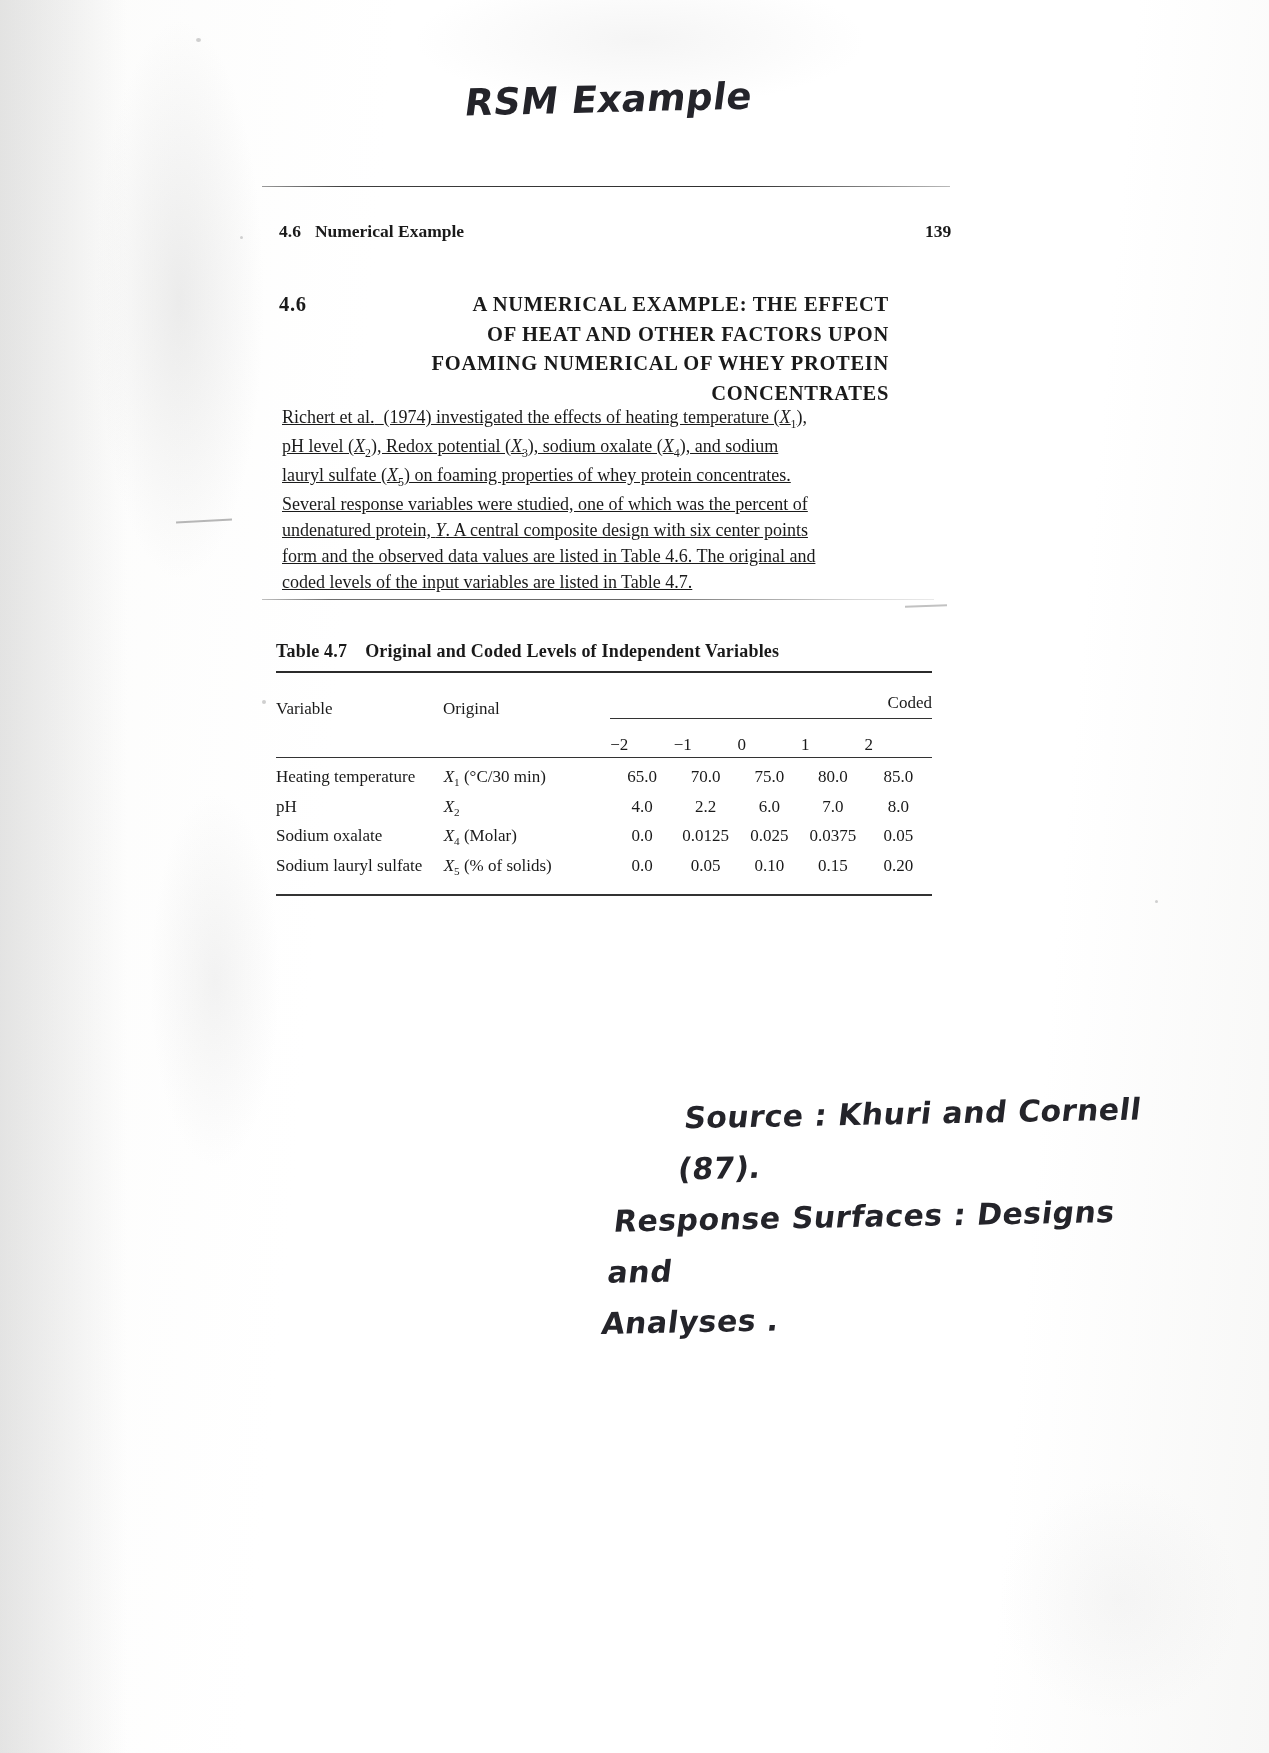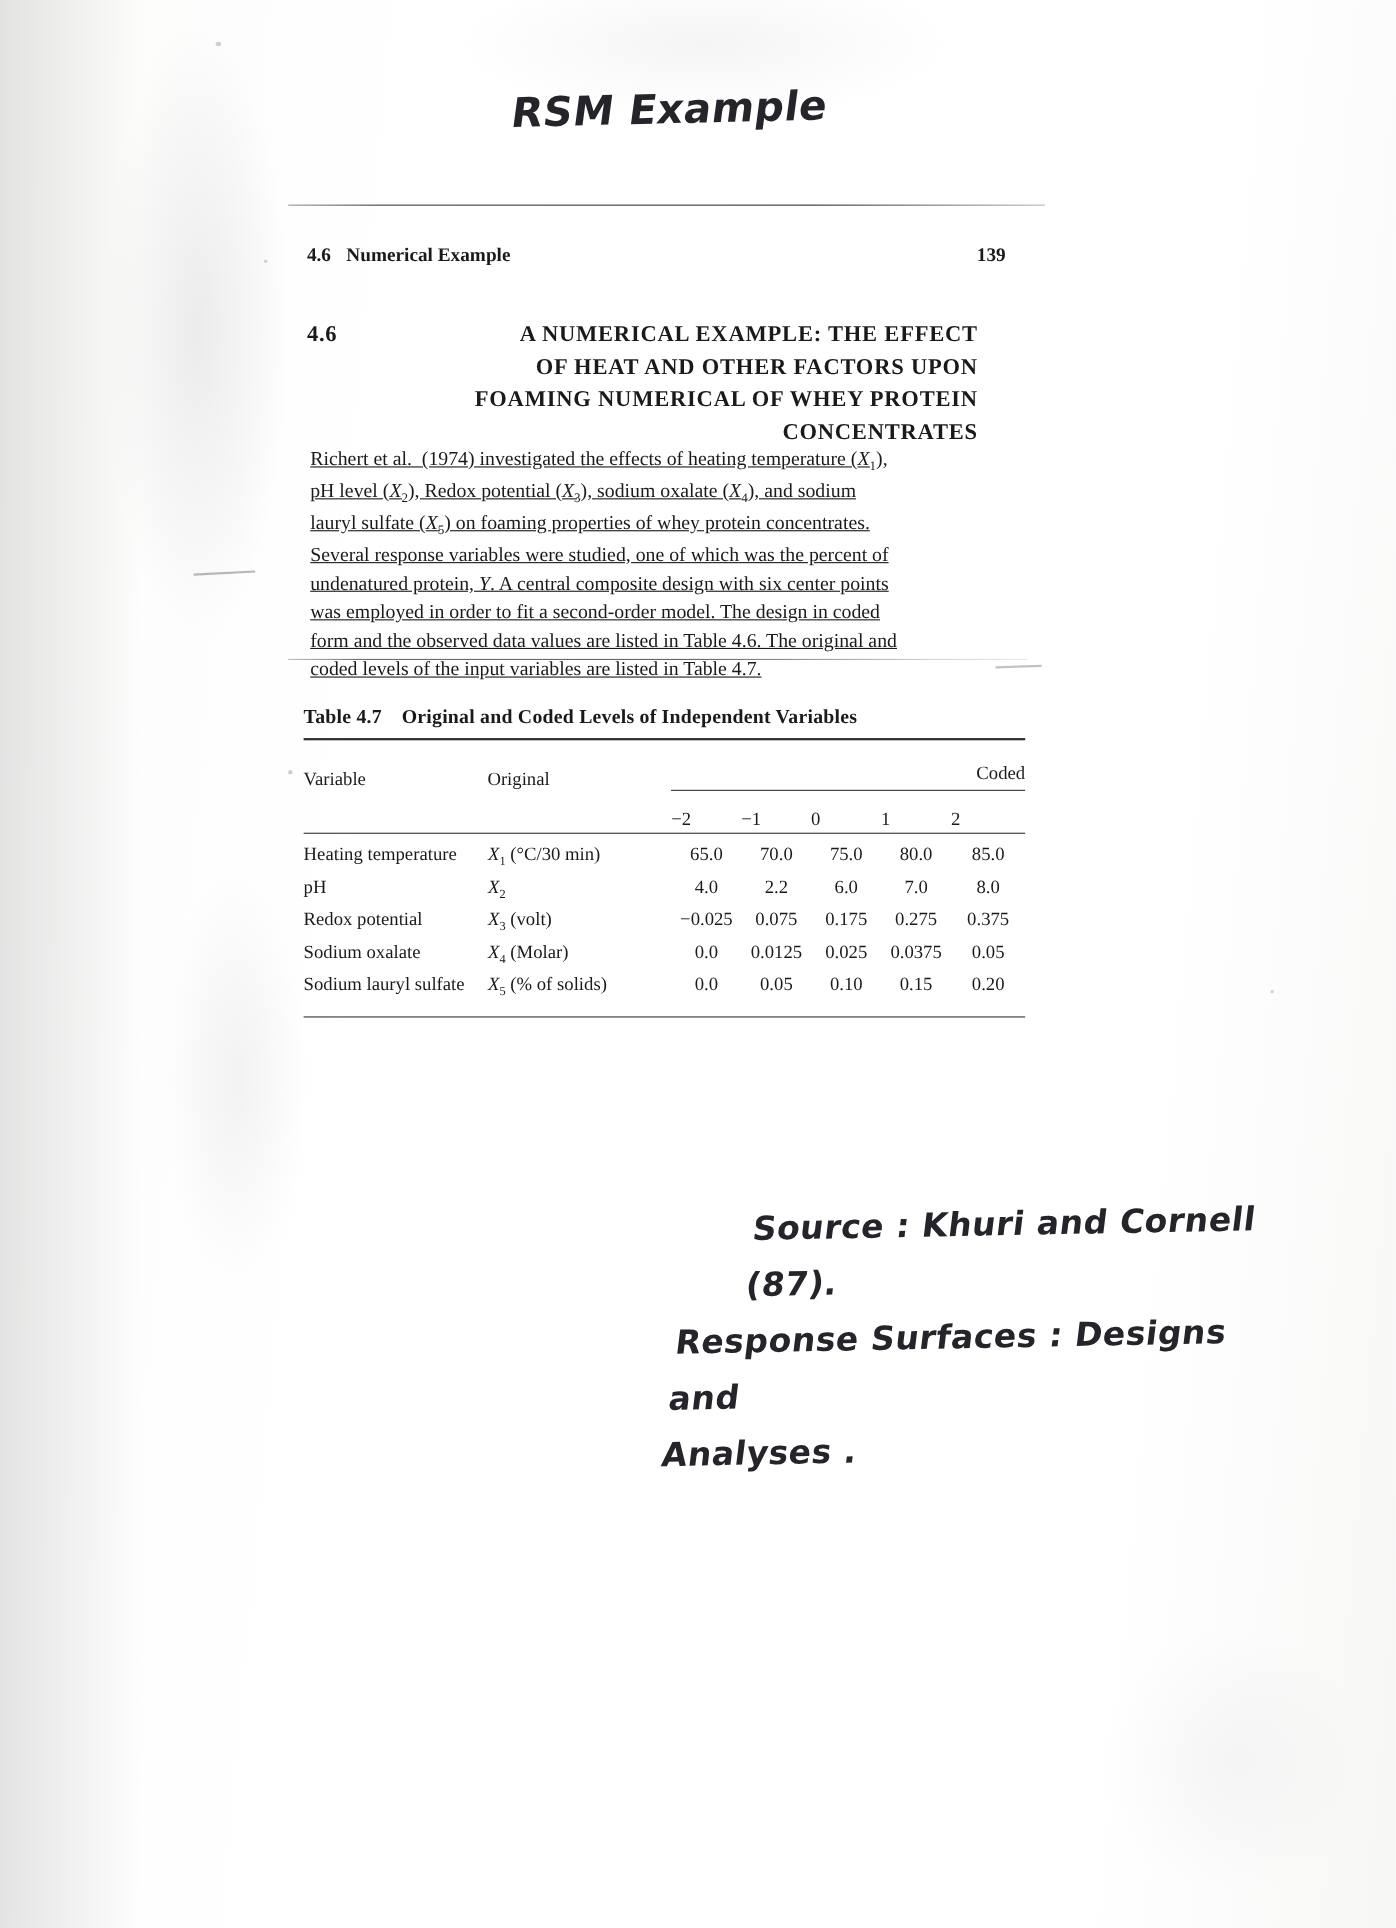--- a/index.html
+++ b/index.html
@@ -56,21 +56,21 @@
   }
   .rule-top{
     position:absolute;left:262px;top:186px;width:688px;height:1px;
     background:linear-gradient(90deg,#9a9a9a,#3e3e3e 12%,#2e2e2e 70%,#b9b9b9);
   }
   .runhead{
     position:absolute;top:221px;font-size:17.5px;font-weight:bold;
   }
   #runhead-left{left:279px;}
   #runhead-left .num{margin-right:14px;}
-  #runhead-right{left:888px;font-weight:bold;}
+  #runhead-right{left:925px;font-weight:bold;}
 
   .sec-head{
     position:absolute;left:279px;top:290px;width:610px;
     font-size:20.5px;font-weight:bold;letter-spacing:.7px;line-height:1.44;
   }
   .sec-head .secnum{position:absolute;left:0;top:0;}
   .sec-head .sectext{display:block;margin-left:62px;text-align:right;}
 
   .para{
     position:absolute;left:282px;top:404px;width:614px;
@@ -161,21 +161,20 @@
     <span class="sectext">FOAMING NUMERICAL OF WHEY PROTEIN</span>
     <span class="sectext">CONCENTRATES</span>
   </div>
 
   <div class="para">
     <span class="ln"><span>Richert et al.</span>&nbsp; <span>(1974) investigated the effects of heating temperature (</span><var>X</var><sub>1</sub><span>),</span></span>
     <span class="ln"><span>pH level (</span><var>X</var><sub>2</sub><span>), Redox potential (</span><var>X</var><sub>3</sub><span>), sodium oxalate (</span><var>X</var><sub>4</sub><span>), and sodium</span></span>
     <span class="ln"><span>lauryl sulfate (</span><var>X</var><sub>5</sub><span>) on foaming properties of whey protein concentrates.</span></span>
     <span class="ln">Several response variables were studied, one of which was the percent of</span>
     <span class="ln"><span>undenatured protein, </span><var>Y</var><span>. A central composite design with six center points</span></span>
-    <span class="ln">was employed in order to fit a second-order model.  The design in coded</span>
     <span class="ln">form and the observed data values are listed in Table 4.6.  The original and</span>
     <span class="ln">coded levels of the input variables are listed in Table 4.7.</span>
   </div>
 
   <div class="rule-mid"></div>
 
   <div class="tbl-wrap">
     <div class="tbl-cap">
       <span class="capnum">Table 4.7</span><span>Original and Coded Levels of Independent Variables</span>
     </div>
@@ -237,29 +236,20 @@
       <tr class="data-row">
         <td class="v-name">pH</td>
         <td class="v-orig"><var>X</var><sub>2</sub> <span></span></td>
         <td class="num">4.0</td>
         <td class="num">2.2</td>
         <td class="num">6.0</td>
         <td class="num">7.0</td>
         <td class="num">8.0</td>
       </tr>
       <tr class="data-row">
-        <td class="v-name">Redox potential</td>
-        <td class="v-orig"><var>X</var><sub>3</sub> <span>(volt)</span></td>
-        <td class="num">−0.025</td>
-        <td class="num">0.075</td>
-        <td class="num">0.175</td>
-        <td class="num">0.275</td>
-        <td class="num">0.375</td>
-      </tr>
-      <tr class="data-row">
         <td class="v-name">Sodium oxalate</td>
         <td class="v-orig"><var>X</var><sub>4</sub> <span>(Molar)</span></td>
         <td class="num">0.0</td>
         <td class="num">0.0125</td>
         <td class="num">0.025</td>
         <td class="num">0.0375</td>
         <td class="num">0.05</td>
       </tr>
       <tr class="data-row">
         <td class="v-name">Sodium lauryl sulfate</td>

